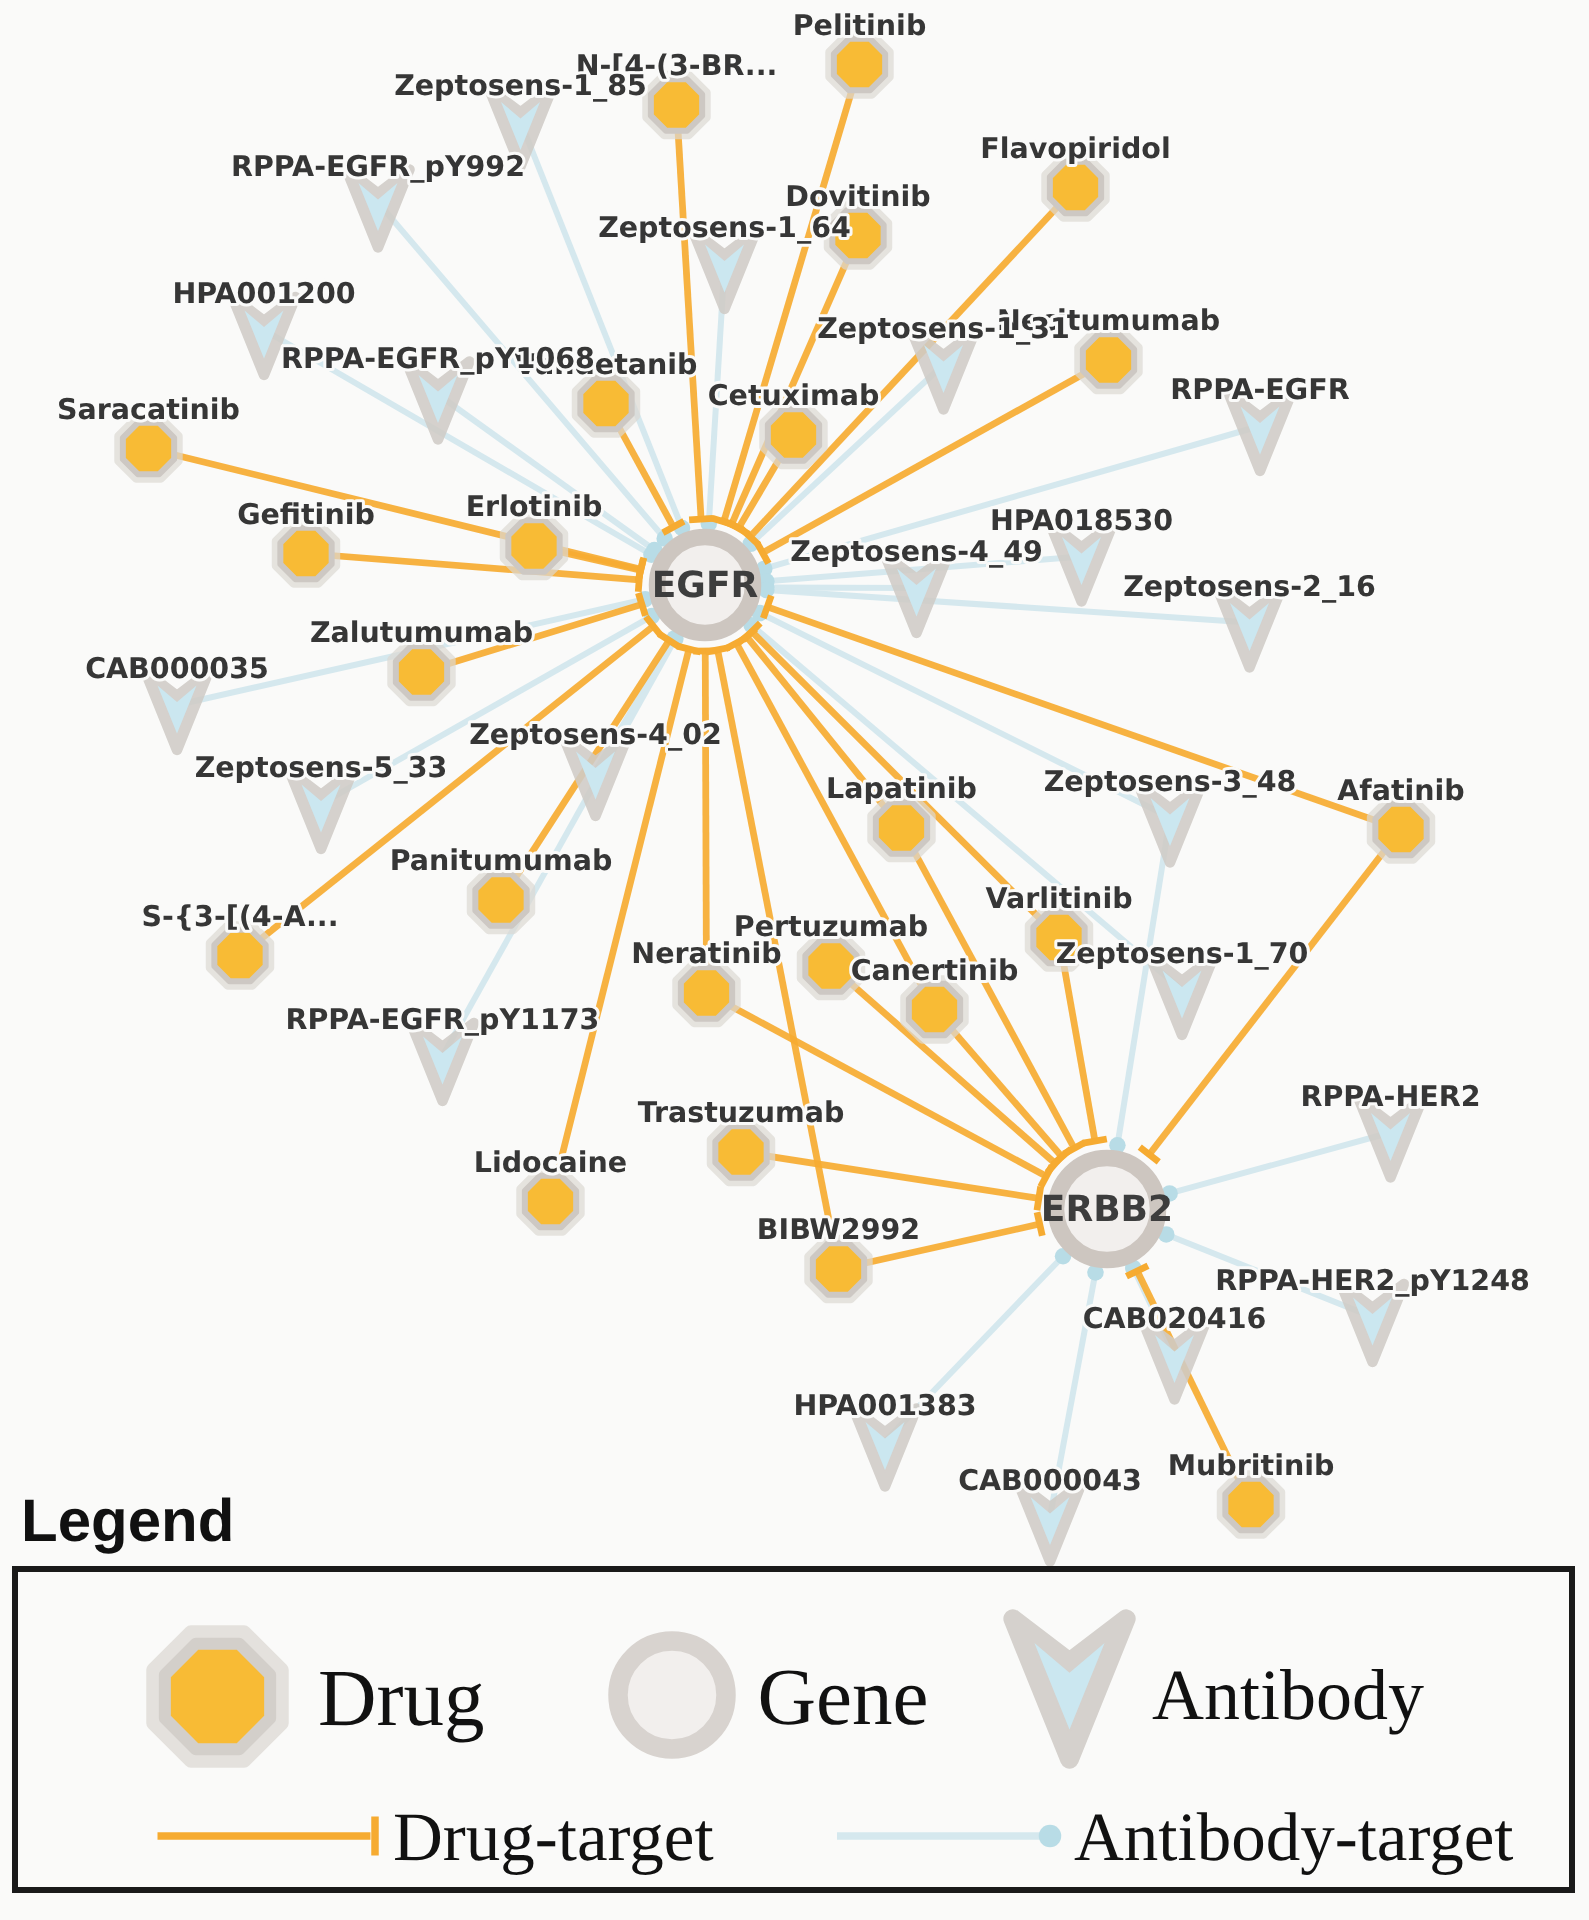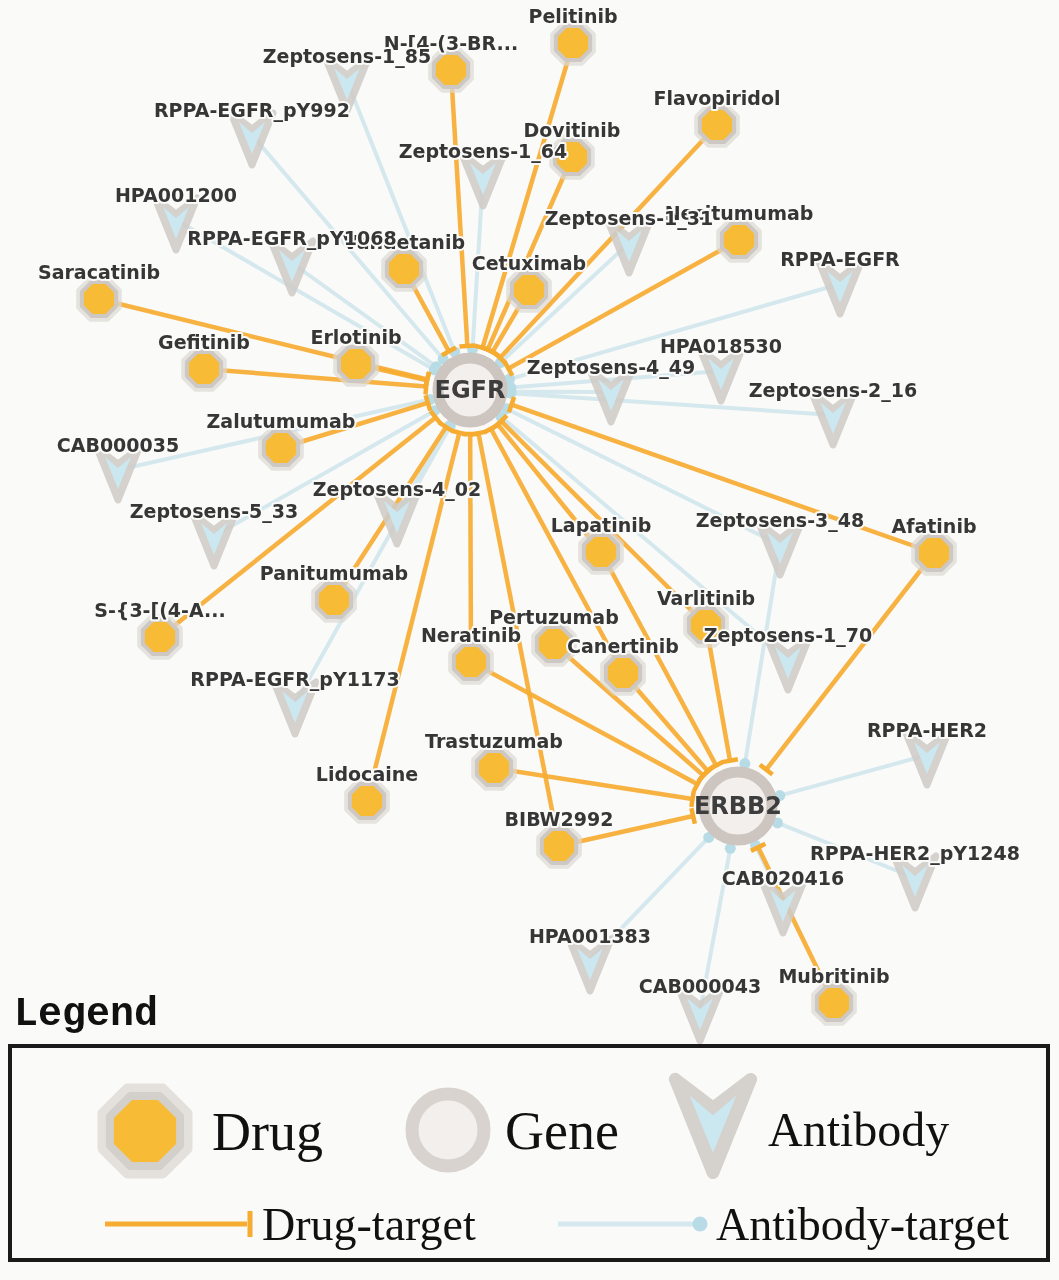--- a/index.html
+++ b/index.html
@@ -1,20 +1,20 @@
 <!DOCTYPE html>
 <html><head>
 <meta charset="utf-8">
 <style>
   html,body{margin:0;padding:0;background:#fafaf9;}
   #stage{position:relative;width:1059px;height:1280px;background:#fafaf9;overflow:hidden;
          font-family:"DejaVu Sans", sans-serif;}
   svg{position:absolute;left:0;top:0;}
   #legend-title{position:absolute;left:14px;top:992px;
-    font-family:Liberation Mono, monospace;font-weight:bold;font-size:40px;color:#111;}
+    font-family:Liberation Sans, sans-serif;font-weight:bold;font-size:40px;color:#111;}
   .node-label{font-family:"DejaVu Sans",sans-serif;font-weight:bold;font-size:19px;fill:#363636;
     paint-order:stroke;stroke:#fafaf9;stroke-width:4px;stroke-linejoin:round;text-anchor:middle;}
   .gene-label{font-family:"DejaVu Sans",sans-serif;font-weight:bold;font-size:24px;fill:#3d3d3d;
     text-anchor:middle;}
   .legend-label{font-family:"Liberation Serif", serif;fill:#111;}
 </style>
 </head>
 <body>
 
 <div id="stage">

